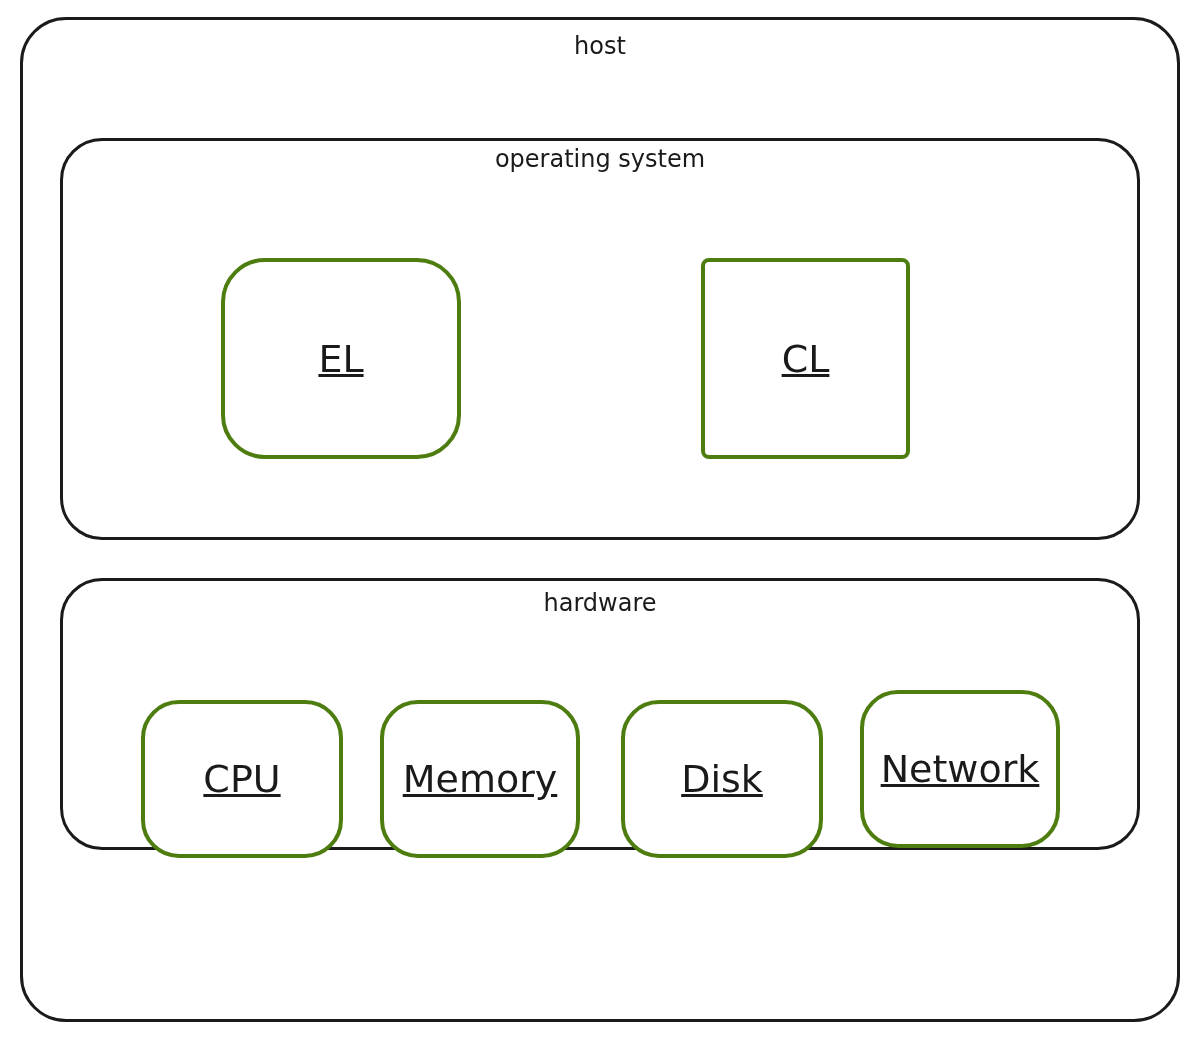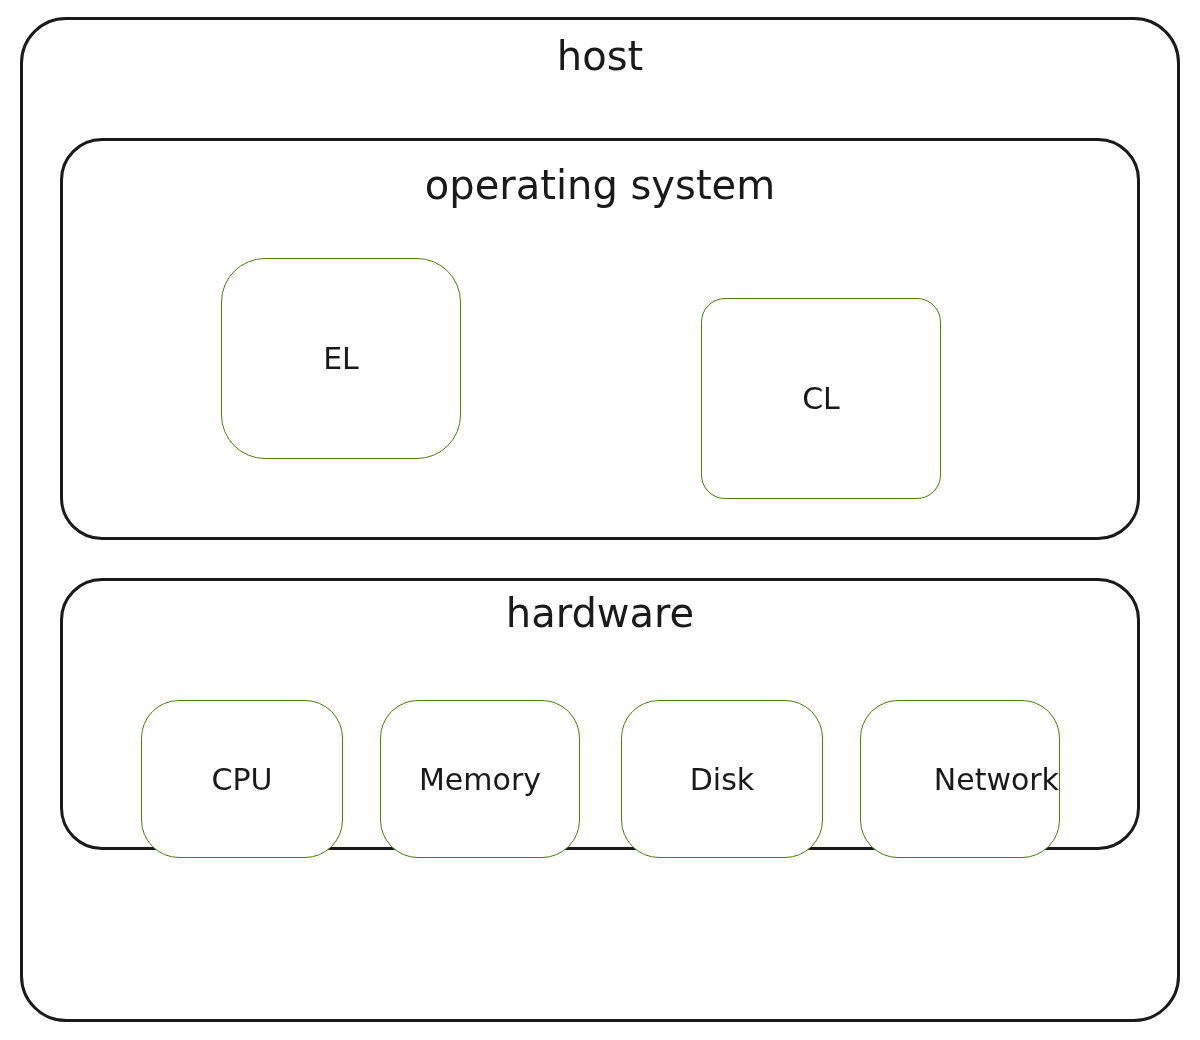--- a/index.html
+++ b/index.html
@@ -22,56 +22,57 @@
   }
   .host-box {
     left: 20px; top: 17px;
     width: 1160px; height: 1005px;
     border-radius: 46px;
   }
   .container-label {
     display: block;
     width: 100%;
     text-align: center;
-    font-size: 40px;
+    font-size: 24px;
     line-height: 1.2;
     color: #1a1a1a;
   }
   .host-label { margin-top: 12px; }
   .os-box {
     left: 37px; top: 118px;
     width: 1080px; height: 402px;
     border-radius: 42px;
   }
-  .os-label { margin-top: 20px; }
+  .os-label { margin-top: 4px; }
   .hw-box {
     left: 37px; top: 558px;
     width: 1080px; height: 272px;
     border-radius: 42px;
   }
   .hw-label { margin-top: 8px; }
   .node {
     position: absolute;
-    border: 1px solid #4d7c0f;
+    border: 4px solid #4d7c0f;
     border-radius: 38px;
     background: #ffffff;
     display: flex;
     align-items: center;
     justify-content: center;
-    font-size: 30px;
+    font-size: 38px;
     color: #1a1a1a;
+    text-decoration: underline;
   }
   
   .node-el { left: 158px; top: 117px; width: 240px; height: 201px; border-radius: 44px; }
-  .node-cl { left: 638px; top: 117px; width: 240px; height: 201px; border-radius: 24px; margin-top: 40px; }
+  .node-cl { left: 638px; top: 117px; width: 209px; height: 201px; border-radius: 8px; }
   
   .node-cpu     { left: 78px;  top: 119px; width: 202px; height: 158px; }
   .node-memory  { left: 317px; top: 119px; width: 200px; height: 158px; }
   .node-disk    { left: 558px; top: 119px; width: 202px; height: 158px; align-items: center; }
-  .node-network { left: 797px; top: 119px; width: 200px; height: 158px; justify-content: flex-end; }
+  .node-network { left: 797px; top: 109px; width: 200px; height: 158px; }
 </style>
 </head>
 <body>
 
 <div id="canvas">
 
   <div class="container-box host-box">
     <span class="container-label host-label">host</span>
 
     <div class="container-box os-box">

